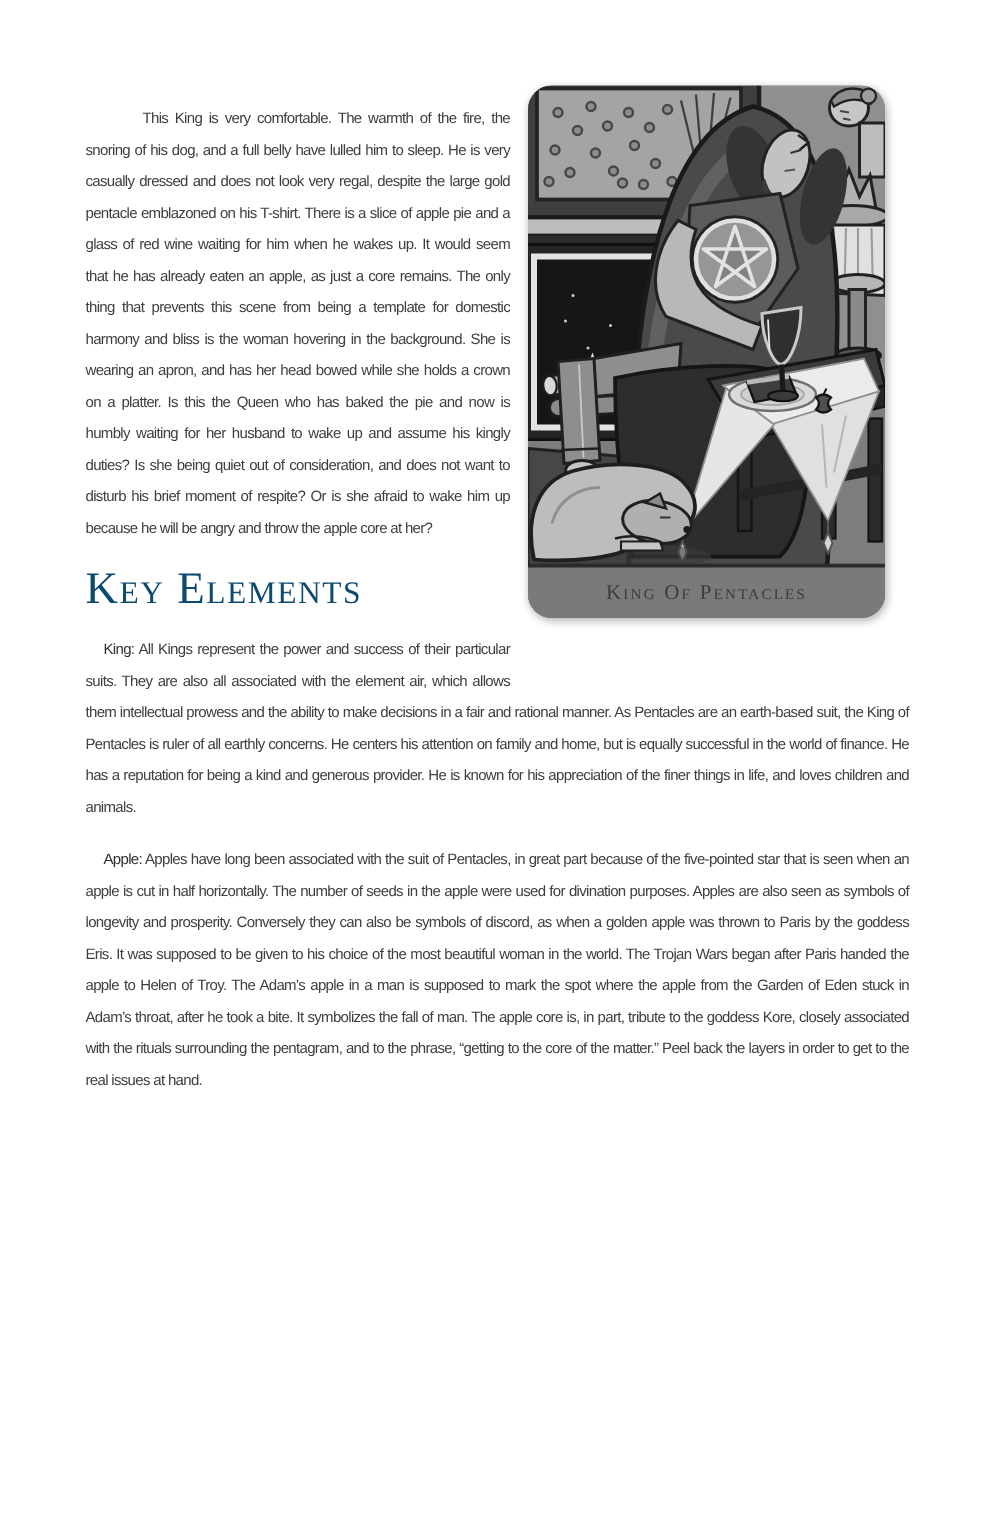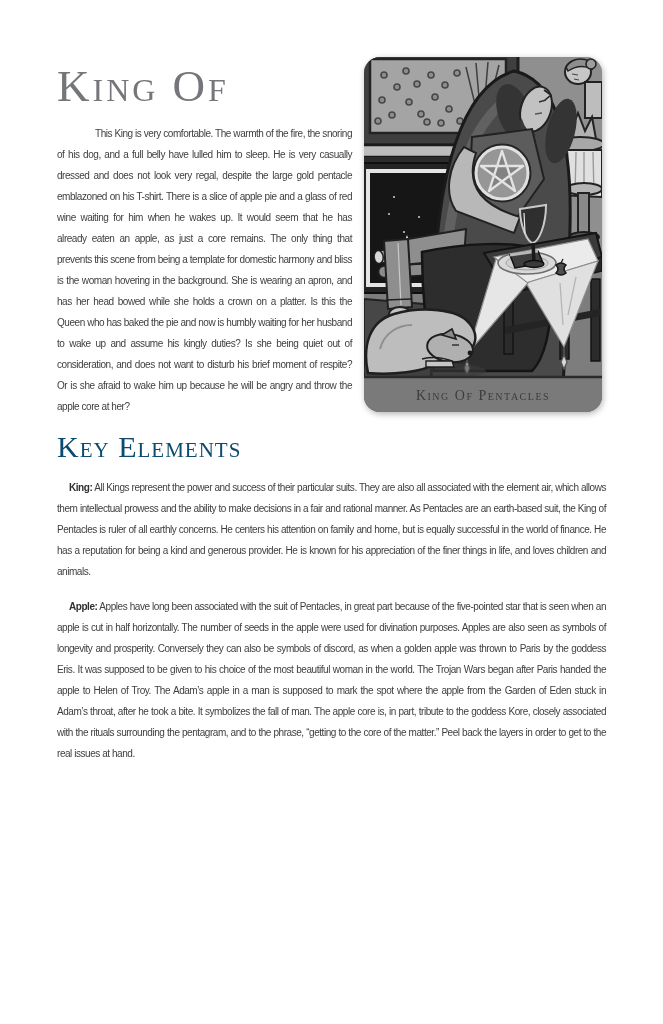--- a/index.html
+++ b/index.html
@@ -10,21 +10,21 @@
     box-sizing:border-box;
     padding:57px 57px 0 57px;
     font-family:"Liberation Sans",sans-serif;
     color:#3e3e3e;
     overflow:hidden;
   }
   
   figure.card{
     float:right;
     width:238px;height:355px;
-    margin:0 4px 46px 12px;
+    margin:0 16px 46px 12px;
     position:relative;
     border-radius:16px;
     overflow:hidden;
     background:#8f8f8f;
     box-shadow:1px 2px 6px rgba(0,0,0,0.30);
   }
   figure.card svg{display:block;width:100%;height:100%;}
   .card-caption{
     position:absolute;left:0;right:0;bottom:8px;
     text-align:center;
@@ -56,21 +56,21 @@
   }
   
   p{
     margin:0;
     font-size:10px;line-height:21px;
     letter-spacing:-0.45px;
     text-align:justify;
   }
   p.intro{text-indent:38px;}
   p.entry{margin-top:14px;}
-  p.entry strong{font-weight:bold;color:#2f2f2f;padding-left:12px;}
+  p.entry strong{font-weight:normal;color:#2f2f2f;padding-left:12px;}
 </style>
 </head>
 <body>
 
 <div class="page">
 
   <figure class="card">
     <svg viewBox="0 0 238 355" aria-hidden="true">
 
       <rect x="0" y="0" width="238" height="355" fill="#8f8f8f"></rect>
@@ -240,21 +240,20 @@
 
       <g>
         <rect x="0" y="320" width="238" height="35" fill="#7a7a7a"></rect>
         <path d="M0,320 L238,320" stroke="#2b2b2b" stroke-width="2.5"></path>
       </g>
     </svg>
     <figcaption class="card-caption">King Of Pentacles</figcaption>
   </figure>
 
   <h1 class="title">
-    <span>King Of</span>
   </h1>
 
   <p class="intro">This King is very comfortable. The warmth of the fire, the snoring of his dog, and a full belly have lulled him to sleep. He is very casually dressed and does not look very regal, despite the large gold pentacle emblazoned on his T-shirt. There is a slice of apple pie and a glass of red wine waiting for him when he wakes up. It would seem that he has already eaten an apple, as just a core remains. The only thing that prevents this scene from being a template for domestic harmony and bliss is the woman hovering in the background. She is wearing an apron, and has her head bowed while she holds a crown on a platter. Is this the Queen who has baked the pie and now is humbly waiting for her husband to wake up and assume his kingly duties? Is she being quiet out of consideration, and does not want to disturb his brief moment of respite? Or is she afraid to wake him up because he will be angry and throw the apple core at her?</p>
 
   <h2 class="keyhead">Key Elements</h2>
 
   <p class="entry"><strong>King:</strong> <span>All Kings represent the power and success of their particular suits. They are also all associated with the element air, which allows them intellectual prowess and the ability to make decisions in a fair and rational manner. As Pentacles are an earth-based suit, the King of Pentacles is ruler of all earthly concerns. He centers his attention on family and home, but is equally successful in the world of finance. He has a reputation for being a kind and generous provider. He is known for his appreciation of the finer things in life, and loves children and animals.</span></p>
 
   <p class="entry"><strong>Apple:</strong> <span>Apples have long been associated with the suit of Pentacles, in great part because of the five-pointed star that is seen when an apple is cut in half horizontally. The number of seeds in the apple were used for divination purposes. Apples are also seen as symbols of longevity and prosperity. Conversely they can also be symbols of discord, as when a golden apple was thrown to Paris by the goddess Eris. It was supposed to be given to his choice of the most beautiful woman in the world. The Trojan Wars began after Paris handed the apple to Helen of Troy. The Adam’s apple in a man is supposed to mark the spot where the apple from the Garden of Eden stuck in Adam’s throat, after he took a bite. It symbolizes the fall of man. The apple core is, in part, tribute to the goddess Kore, closely associated with the rituals surrounding the pentagram, and to the phrase, “getting to the core of the matter.” Peel back the layers in order to get to the real issues at hand.</span></p>
 

